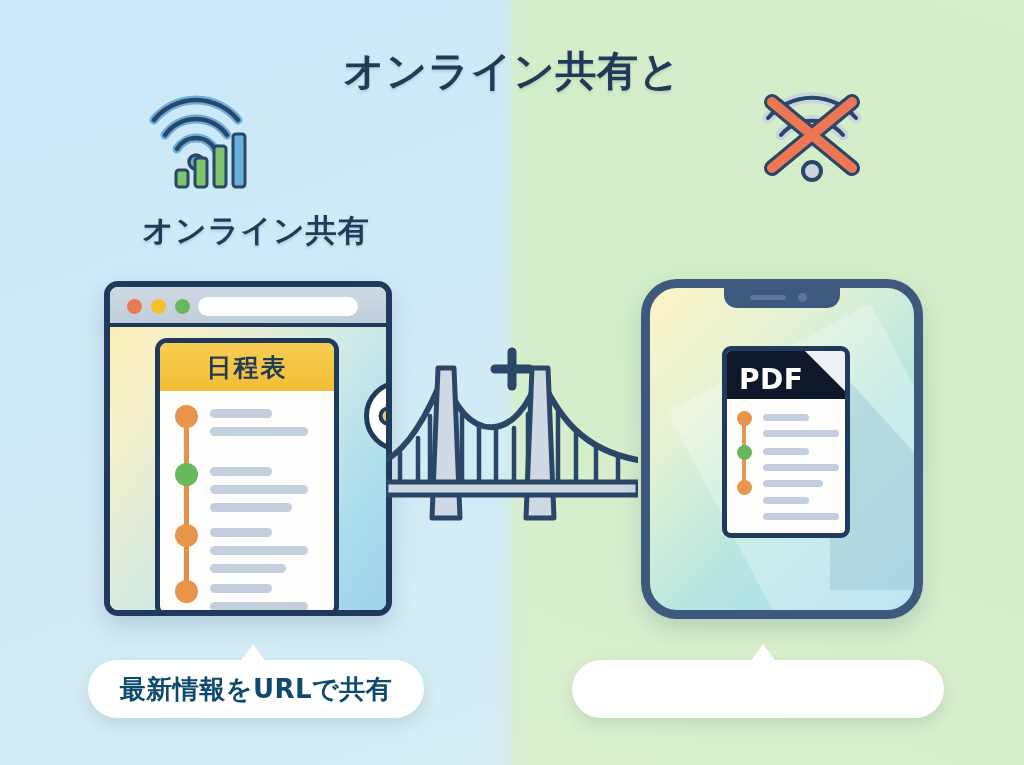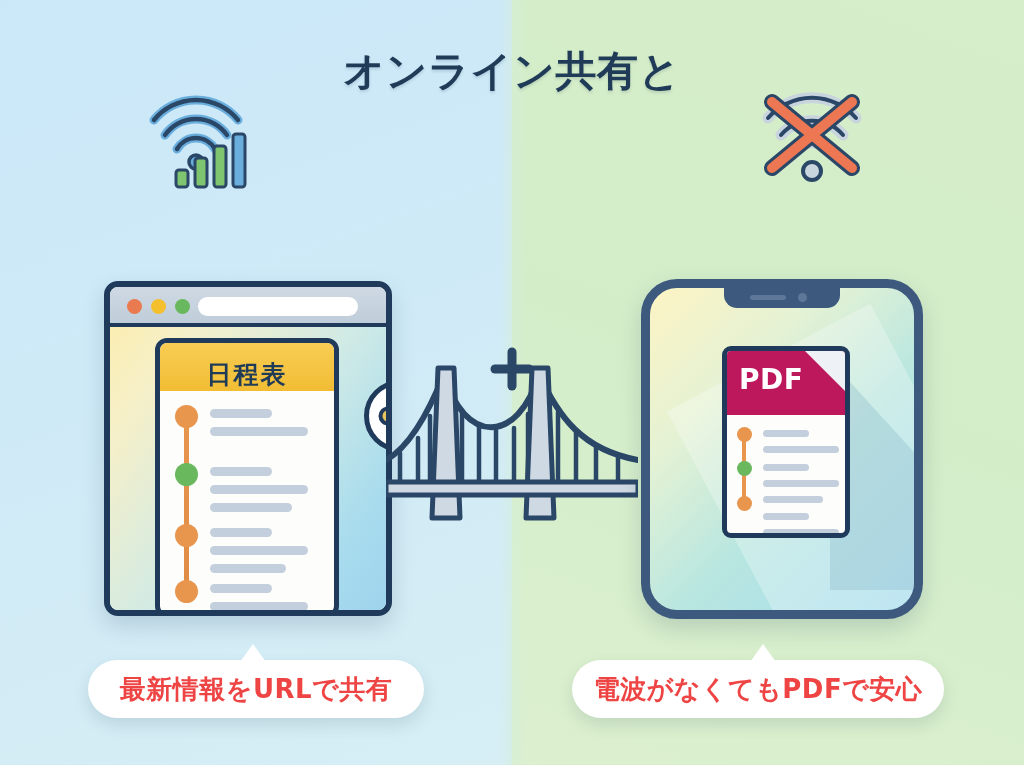--- a/index.html
+++ b/index.html
@@ -48,21 +48,21 @@
   .urlbar{position:absolute;left:88px;top:10px;width:160px;height:19px;
     background:#fff;border-radius:10px;}
   .browser-body{position:absolute;left:0;top:40px;width:100%;height:291px;
     background:linear-gradient(125deg,#fbeeb2 0%,#f6f0c8 16%,#cfeae6 52%,#a9dced 80%,#9ed3ee 100%);}
 
   
   .card{position:absolute;left:45px;top:11px;width:184px;height:280px;
     background:#fdfdfb;border:5px solid #203a5c;border-radius:12px;
     box-sizing:border-box;overflow:hidden;}
   .card-head{height:48px;background:linear-gradient(180deg,#f8cd53 0%,#f2bd34 100%);
-    display:flex;align-items:flex-end;justify-content:center;}
+    display:flex;align-items:center;justify-content:center;}
   .card-head-text{font-size:25px;font-weight:bold;color:#1f3b57;letter-spacing:2px;}
   .share-btn{position:absolute;left:254px;top:53px;width:72px;height:72px;
     border-radius:50%;background:#fff;border:5px solid #203a5c;box-sizing:border-box;z-index:6;}
 
   
   .timeline{position:relative;padding:14px 0 0 0;height:220px;}
   .tl-line{position:absolute;left:24px;top:22px;width:5px;height:176px;
     background:linear-gradient(180deg,#e8954e 0%,#e08c45 100%);border-radius:3px;}
   .tl-dot{position:absolute;left:15px;width:23px;height:23px;border-radius:50%;}
   .tl-row{position:absolute;left:50px;height:9px;border-radius:5px;background:#c3cfdc;}
@@ -83,40 +83,40 @@
   .notch-cam{position:absolute;left:74px;top:7px;width:9px;height:9px;
     background:#5d7799;border-radius:50%;}
   .phone-btn{position:absolute;left:-15px;background:#3d5a7e;border-radius:3px 0 0 3px;width:7px;}
   .phone-shine{position:absolute;right:-40px;bottom:-30px;width:230px;height:300px;
     background:rgba(255,255,255,.28);transform:rotate(-28deg);}
 
   
   .pdf{position:absolute;left:72px;top:58px;width:128px;height:192px;
     border:5px solid #203a5c;border-radius:9px;background:#fdfdfb;
     box-sizing:border-box;overflow:hidden;z-index:3;}
-  .pdf-head{position:relative;height:64px;background:#be185d;}
+  .pdf-head{position:relative;height:48px;background:#0f172a;}
   .pdf-label{position:absolute;left:12px;top:12px;font-size:28px;font-weight:bold;
     color:#fff;letter-spacing:.5px;}
   .pdf-fold{position:absolute;right:-2px;top:-2px;width:0;height:0;
     border-left:44px solid transparent;border-top:44px solid #eef2f6;
     transform:rotate(0deg);}
   .pdf-body{position:relative;height:122px;}
   .pdf-line{position:absolute;left:36px;height:7px;border-radius:4px;background:#c3cfdc;}
   .pdf-tl{position:absolute;left:15px;top:18px;width:4px;height:76px;
     background:#e8954e;border-radius:3px;}
   .pdf-dot{position:absolute;left:10px;width:15px;height:15px;border-radius:50%;}
   .pdf-shadow{position:absolute;left:180px;top:72px;width:130px;height:230px;
     background:rgba(126,175,196,.30);z-index:2;
     clip-path:polygon(0 0,100% 62%,100% 100%,0 100%);}
 
   
   .bubble{position:absolute;height:58px;border-radius:29px;background:#fff;
     display:flex;align-items:center;justify-content:center;
     box-shadow:0 7px 16px rgba(31,59,87,.13);}
-  .bubble-text{font-size:26px;font-weight:bold;color:#ef4444;letter-spacing:.5px;}
+  .bubble-text{font-size:26px;font-weight:bold;color:#0c4a6e;letter-spacing:.5px;}
   .bubble-tail{position:absolute;width:0;height:0;
     border-left:13px solid transparent;border-right:13px solid transparent;
     border-bottom:18px solid #fff;}
   .b-left{left:88px;top:660px;width:336px;}
   .b-left .bubble-tail{left:152px;top:-16px;}
   .b-right{left:572px;top:660px;width:372px;}
   .b-right .bubble-tail{left:178px;top:-16px;}
 </style>
 </head>
 <body>
@@ -165,20 +165,21 @@
         <g stroke-linecap="round">
           <line x1="20" y1="24" x2="100" y2="90" stroke="#2b4767" stroke-width="16"></line>
           <line x1="100" y1="24" x2="20" y2="90" stroke="#2b4767" stroke-width="16"></line>
           <line x1="20" y1="24" x2="100" y2="90" stroke="#ec7752" stroke-width="10"></line>
           <line x1="100" y1="24" x2="20" y2="90" stroke="#ec7752" stroke-width="10"></line>
         </g>
       </svg>
     </div>
   </div>
 
+  <div class="sec-head left">オンライン共有</div>
 
   <div class="browser">
     <div class="browser-bar">
       <span class="dot d1"></span>
       <span class="dot d2"></span>
       <span class="dot d3"></span>
       <div class="urlbar" title=""></div>
     </div>
 
     <div class="browser-body">
@@ -295,16 +296,15 @@
     </div>
   </div>
 
   <div class="bubble b-left">
     <span class="bubble-tail"></span>
     <span class="bubble-text">最新情報をURLで共有</span>
   </div>
 
   <div class="bubble b-right">
     <span class="bubble-tail"></span>
-    <span class="bubble-text">電波がなくてもPDFで安心</span>
   </div>
 
 </div>
 
 </body></html>

